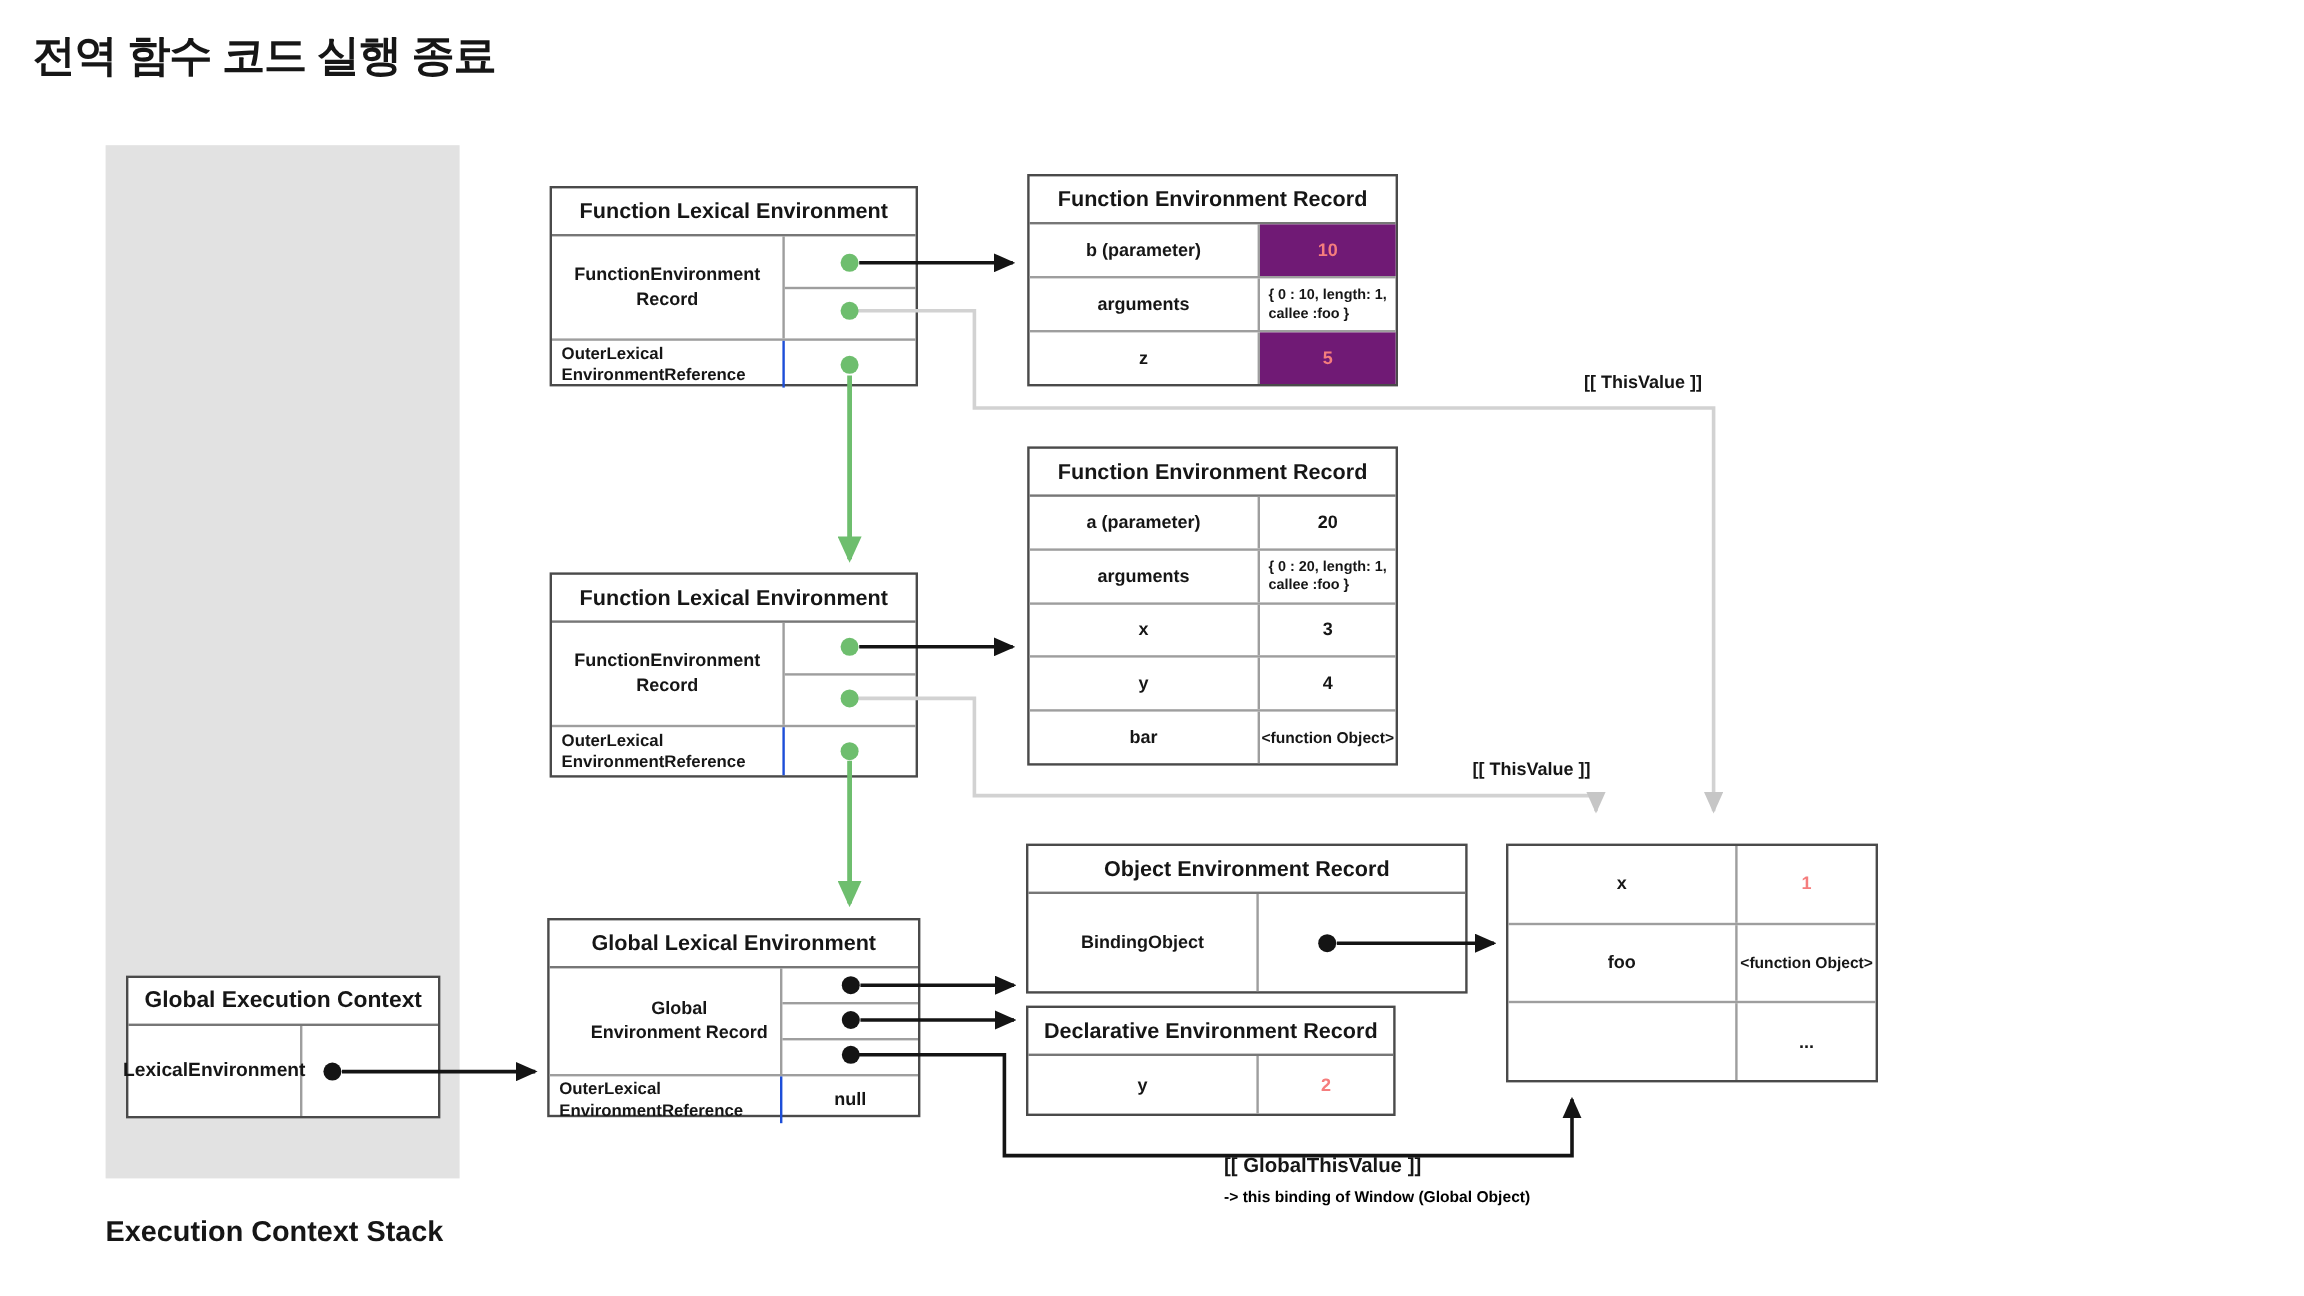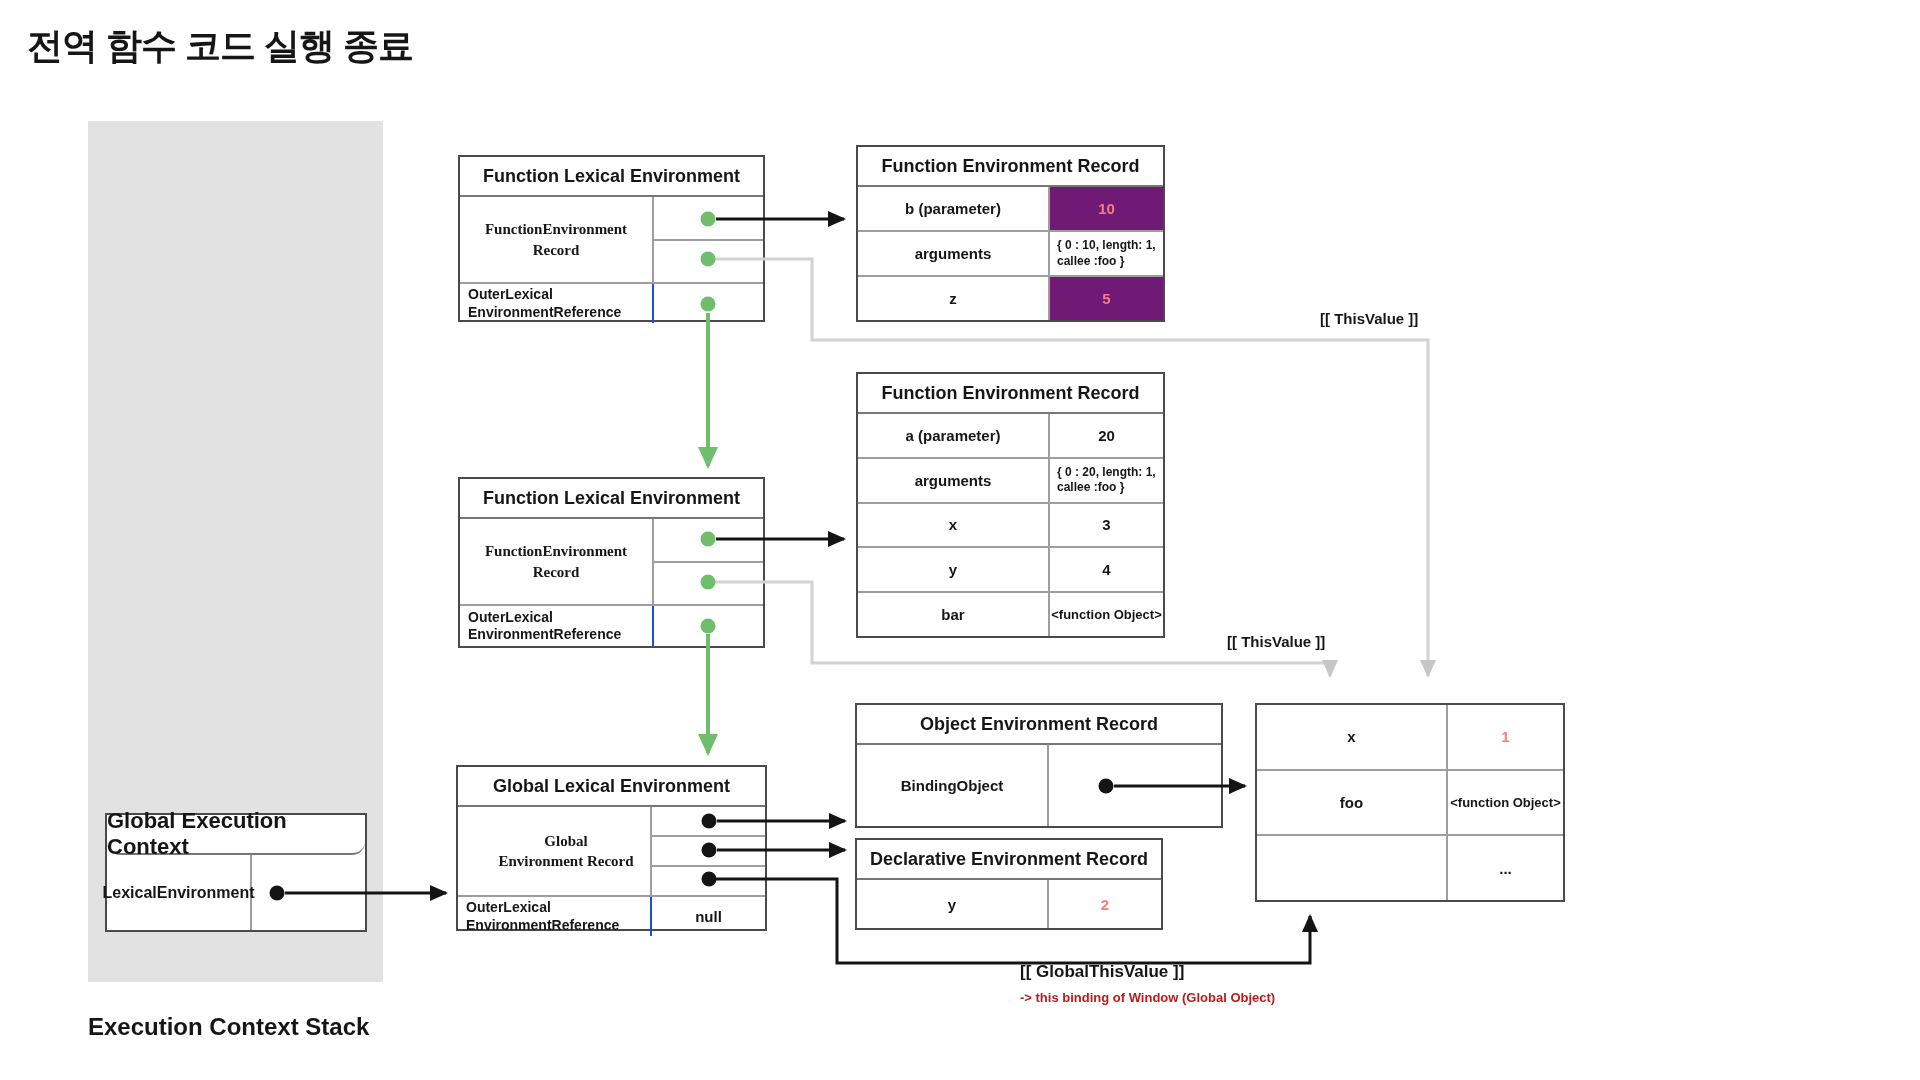--- a/index.html
+++ b/index.html
@@ -22,32 +22,32 @@
           font-weight:bold; font-size:15px; text-align:center; }
   .tval { flex:1; display:flex; align-items:center; justify-content:center; font-weight:bold; font-size:15px; }
   .tval.args { font-size:12px; justify-content:flex-start; text-align:left; padding:4px 7px; line-height:1.3; }
   .tval.small { font-size:13px; }
   .pink { background:#701a75; }
   .redtxt { color:#f57d7d; }
 
   
   .mid { display:flex; flex:1; }
   .mid-left { width:194px; flex:0 0 194px; border-right:2px solid #9e9e9e; display:flex; flex-direction:column;
-              align-items:center; justify-content:center; font-weight:bold; font-size:15px; text-align:center; line-height:1.35;font-family:Liberation Serif, serif; }
+              align-items:center; justify-content:center; font-weight:bold; font-size:15px; text-align:center; line-height:1.35; }
   .mid-left.leftalign { align-items:center; padding-left:24px; text-align:left; }
   .mid-right { flex:1; display:flex; flex-direction:column; }
   .slot { flex:1; }
   .slot + .slot { border-top:2px solid #9e9e9e; }
   .outer-row { display:flex; border-top:2px solid #9e9e9e; flex:0 0 auto; }
   .outer-left { width:194px; flex:0 0 194px; border-right:2px solid #1d4ed8; display:flex; flex-direction:column;
                 justify-content:center; padding:2px 8px; font-weight:bold; font-size:14px; line-height:1.25; }
   .outer-right { flex:1; display:flex; align-items:center; justify-content:center; font-weight:bold; font-size:15px; }
 
   #gec  { left:105px; top:813px; width:262px; height:119px; }
-  #gec .hdr { font-size:22px;border-radius:13px; }
+  #gec .hdr { font-size:19px; }
   #gec .tkey { width:145px; flex:0 0 145px; font-size:16px; }
 
   #fle1 { left:458px; top:155px; width:307px; height:167px; }
   #fle1 .mid { flex:0 0 85px; }
   #fer1 { left:856px; top:145px; width:309px; height:177px; }
 
   #fle2 { left:458px; top:477px; width:307px; height:171px; }
   #fle2 .mid { flex:0 0 85px; }
   #fer2 { left:856px; top:372px; width:309px; height:266px; }
 
@@ -62,21 +62,21 @@
   #win .tkey { width:191px; flex:0 0 191px; }
   .win-title-main { font-size:20px; font-weight:bold; }
   .win-title-sub  { font-size:14px; font-weight:bold; }
 
   .connectors { position:absolute; left:0; top:0; width:1920px; height:1080px; z-index:4; pointer-events:none; }
 
   .lbl { position:absolute; font-weight:bold; font-size:15px; z-index:6; white-space:nowrap; }
   #lbl-this1 { left:1320px; top:310px; }
   #lbl-this2 { left:1227px; top:633px; }
   #lbl-gthis { left:1020px; top:962px; font-size:17px; }
-  #lbl-gnote { left:1020px; top:990px; font-size:13px; color:#b91c1c; }
+  #lbl-gnote { left:1020px; top:990px; font-size:13px; color:#000000; }
 </style>
 </head>
 <body>
 
 <div class="canvas">
 
   <div class="page-title">전역 함수 코드 실행 종료</div>
   <div class="stack-bg"></div>
   <div class="stack-title">Execution Context Stack</div>
 

